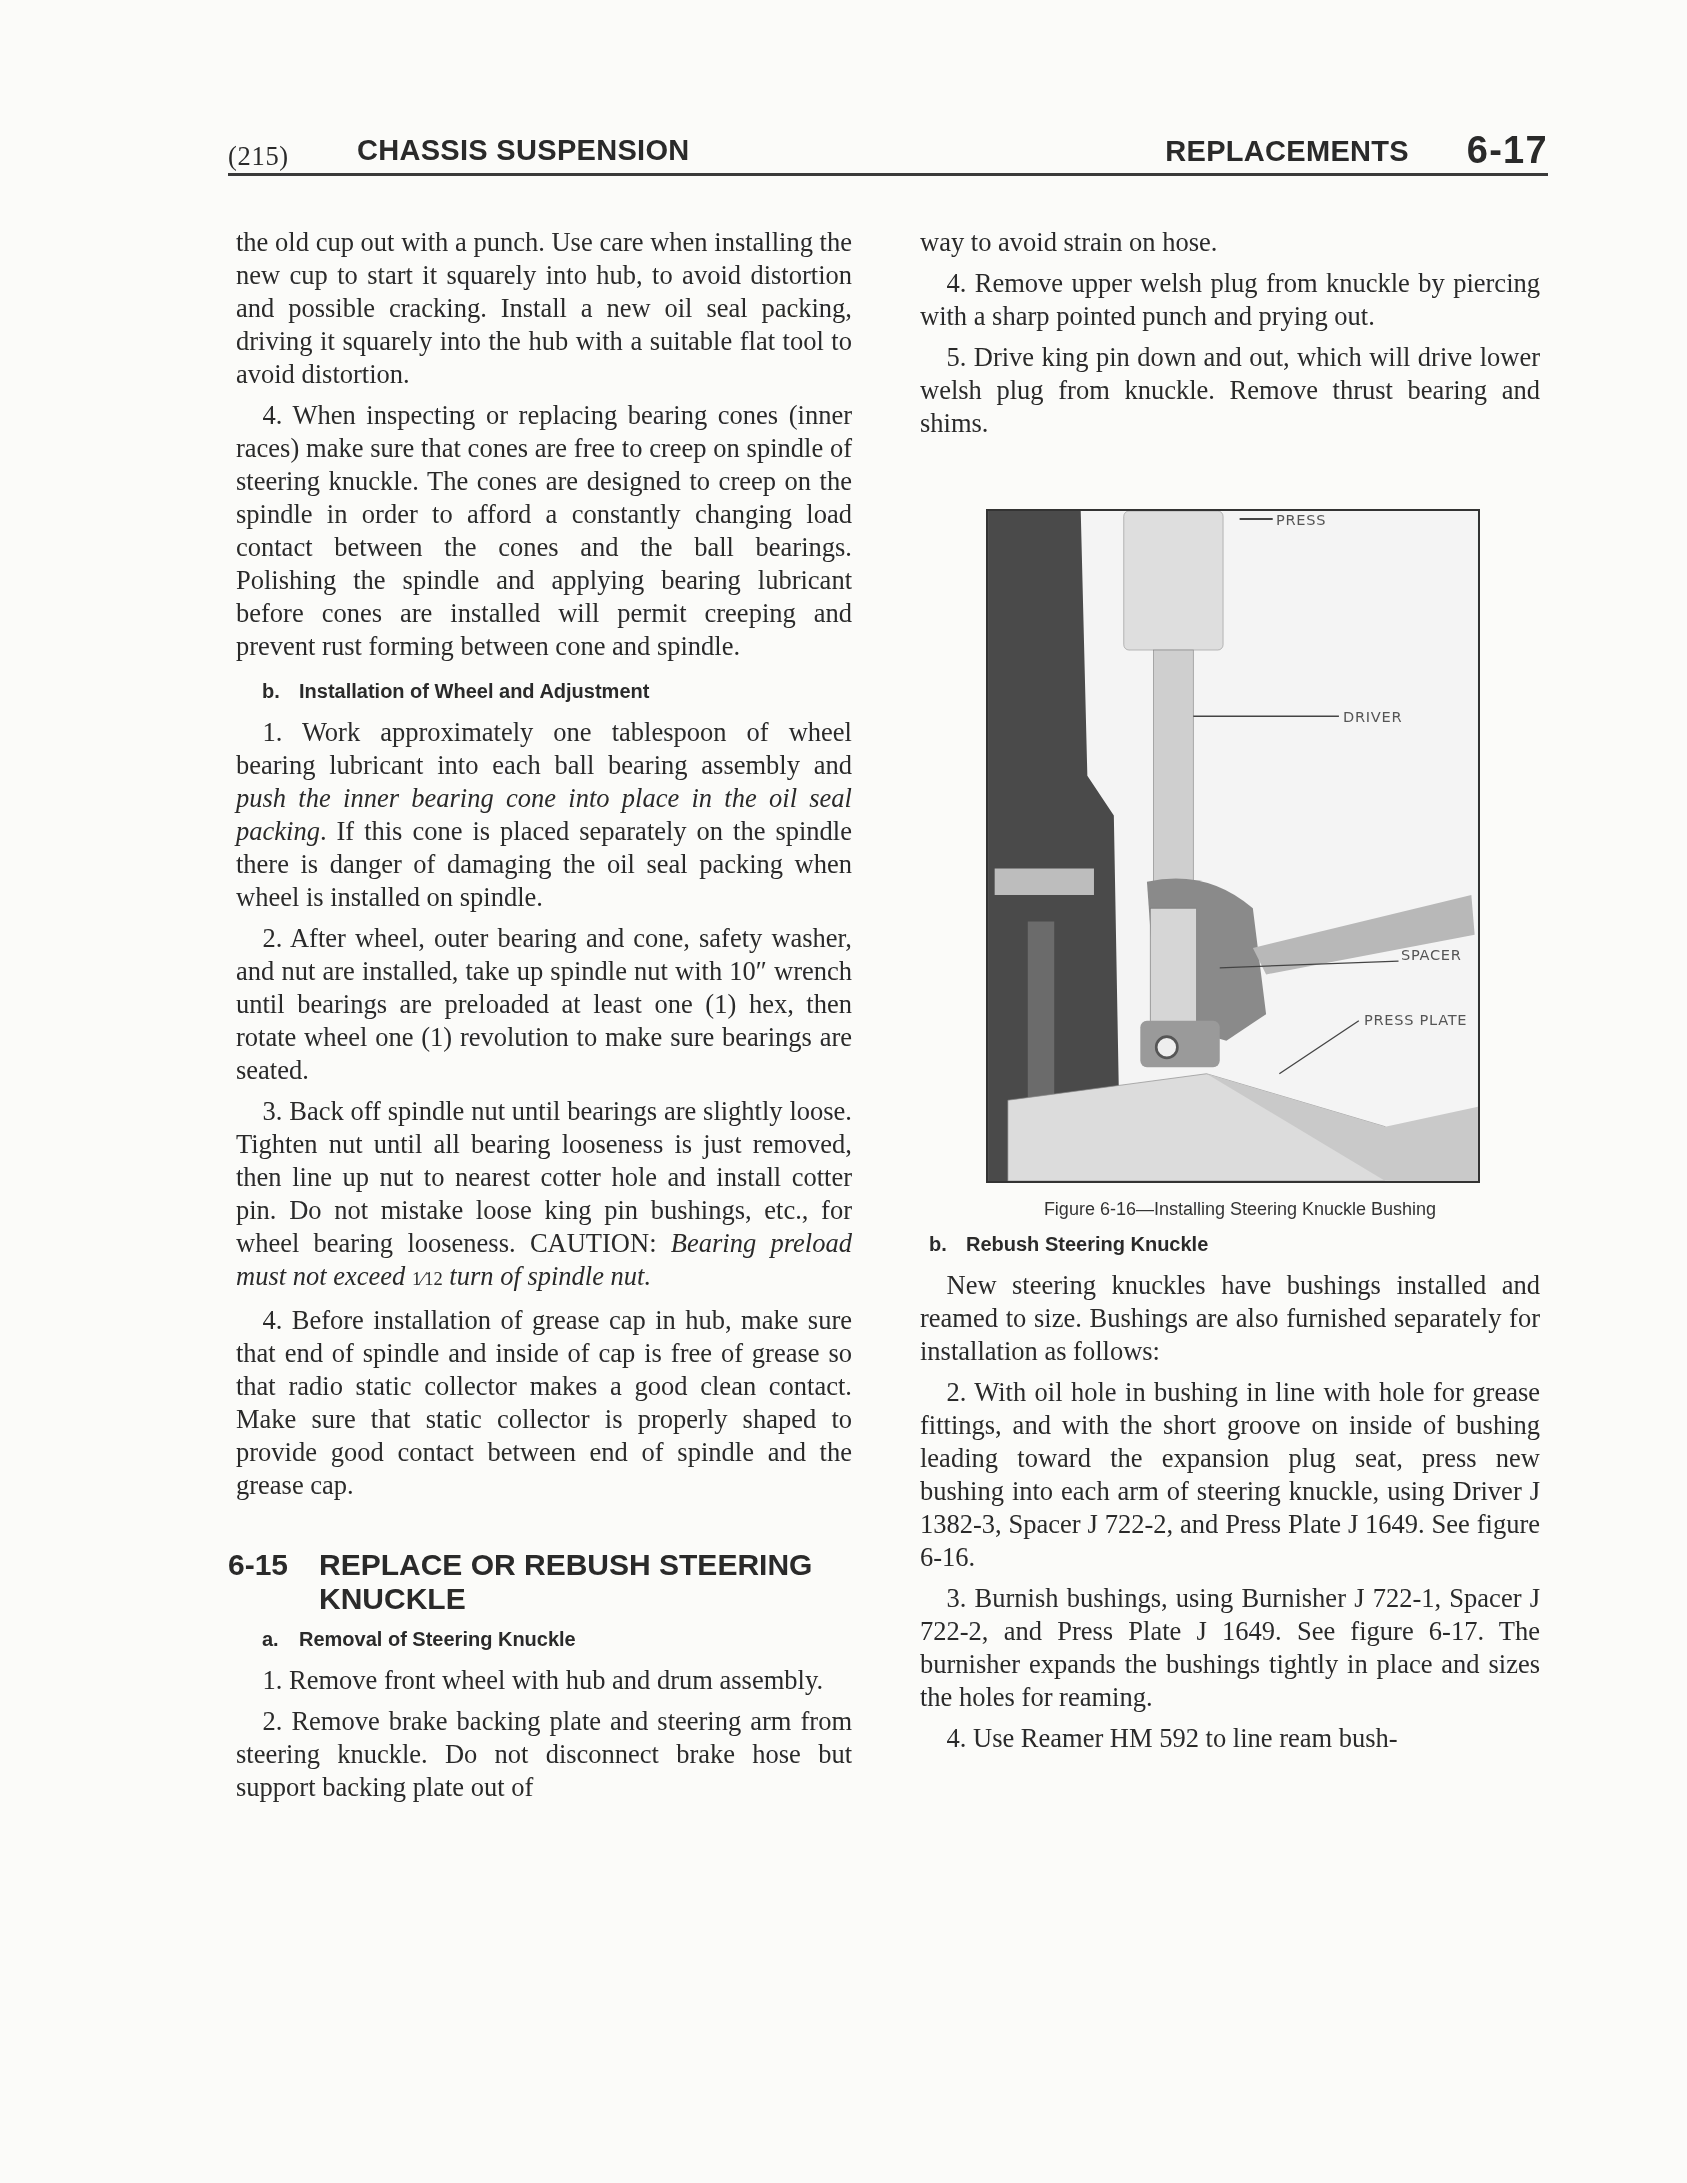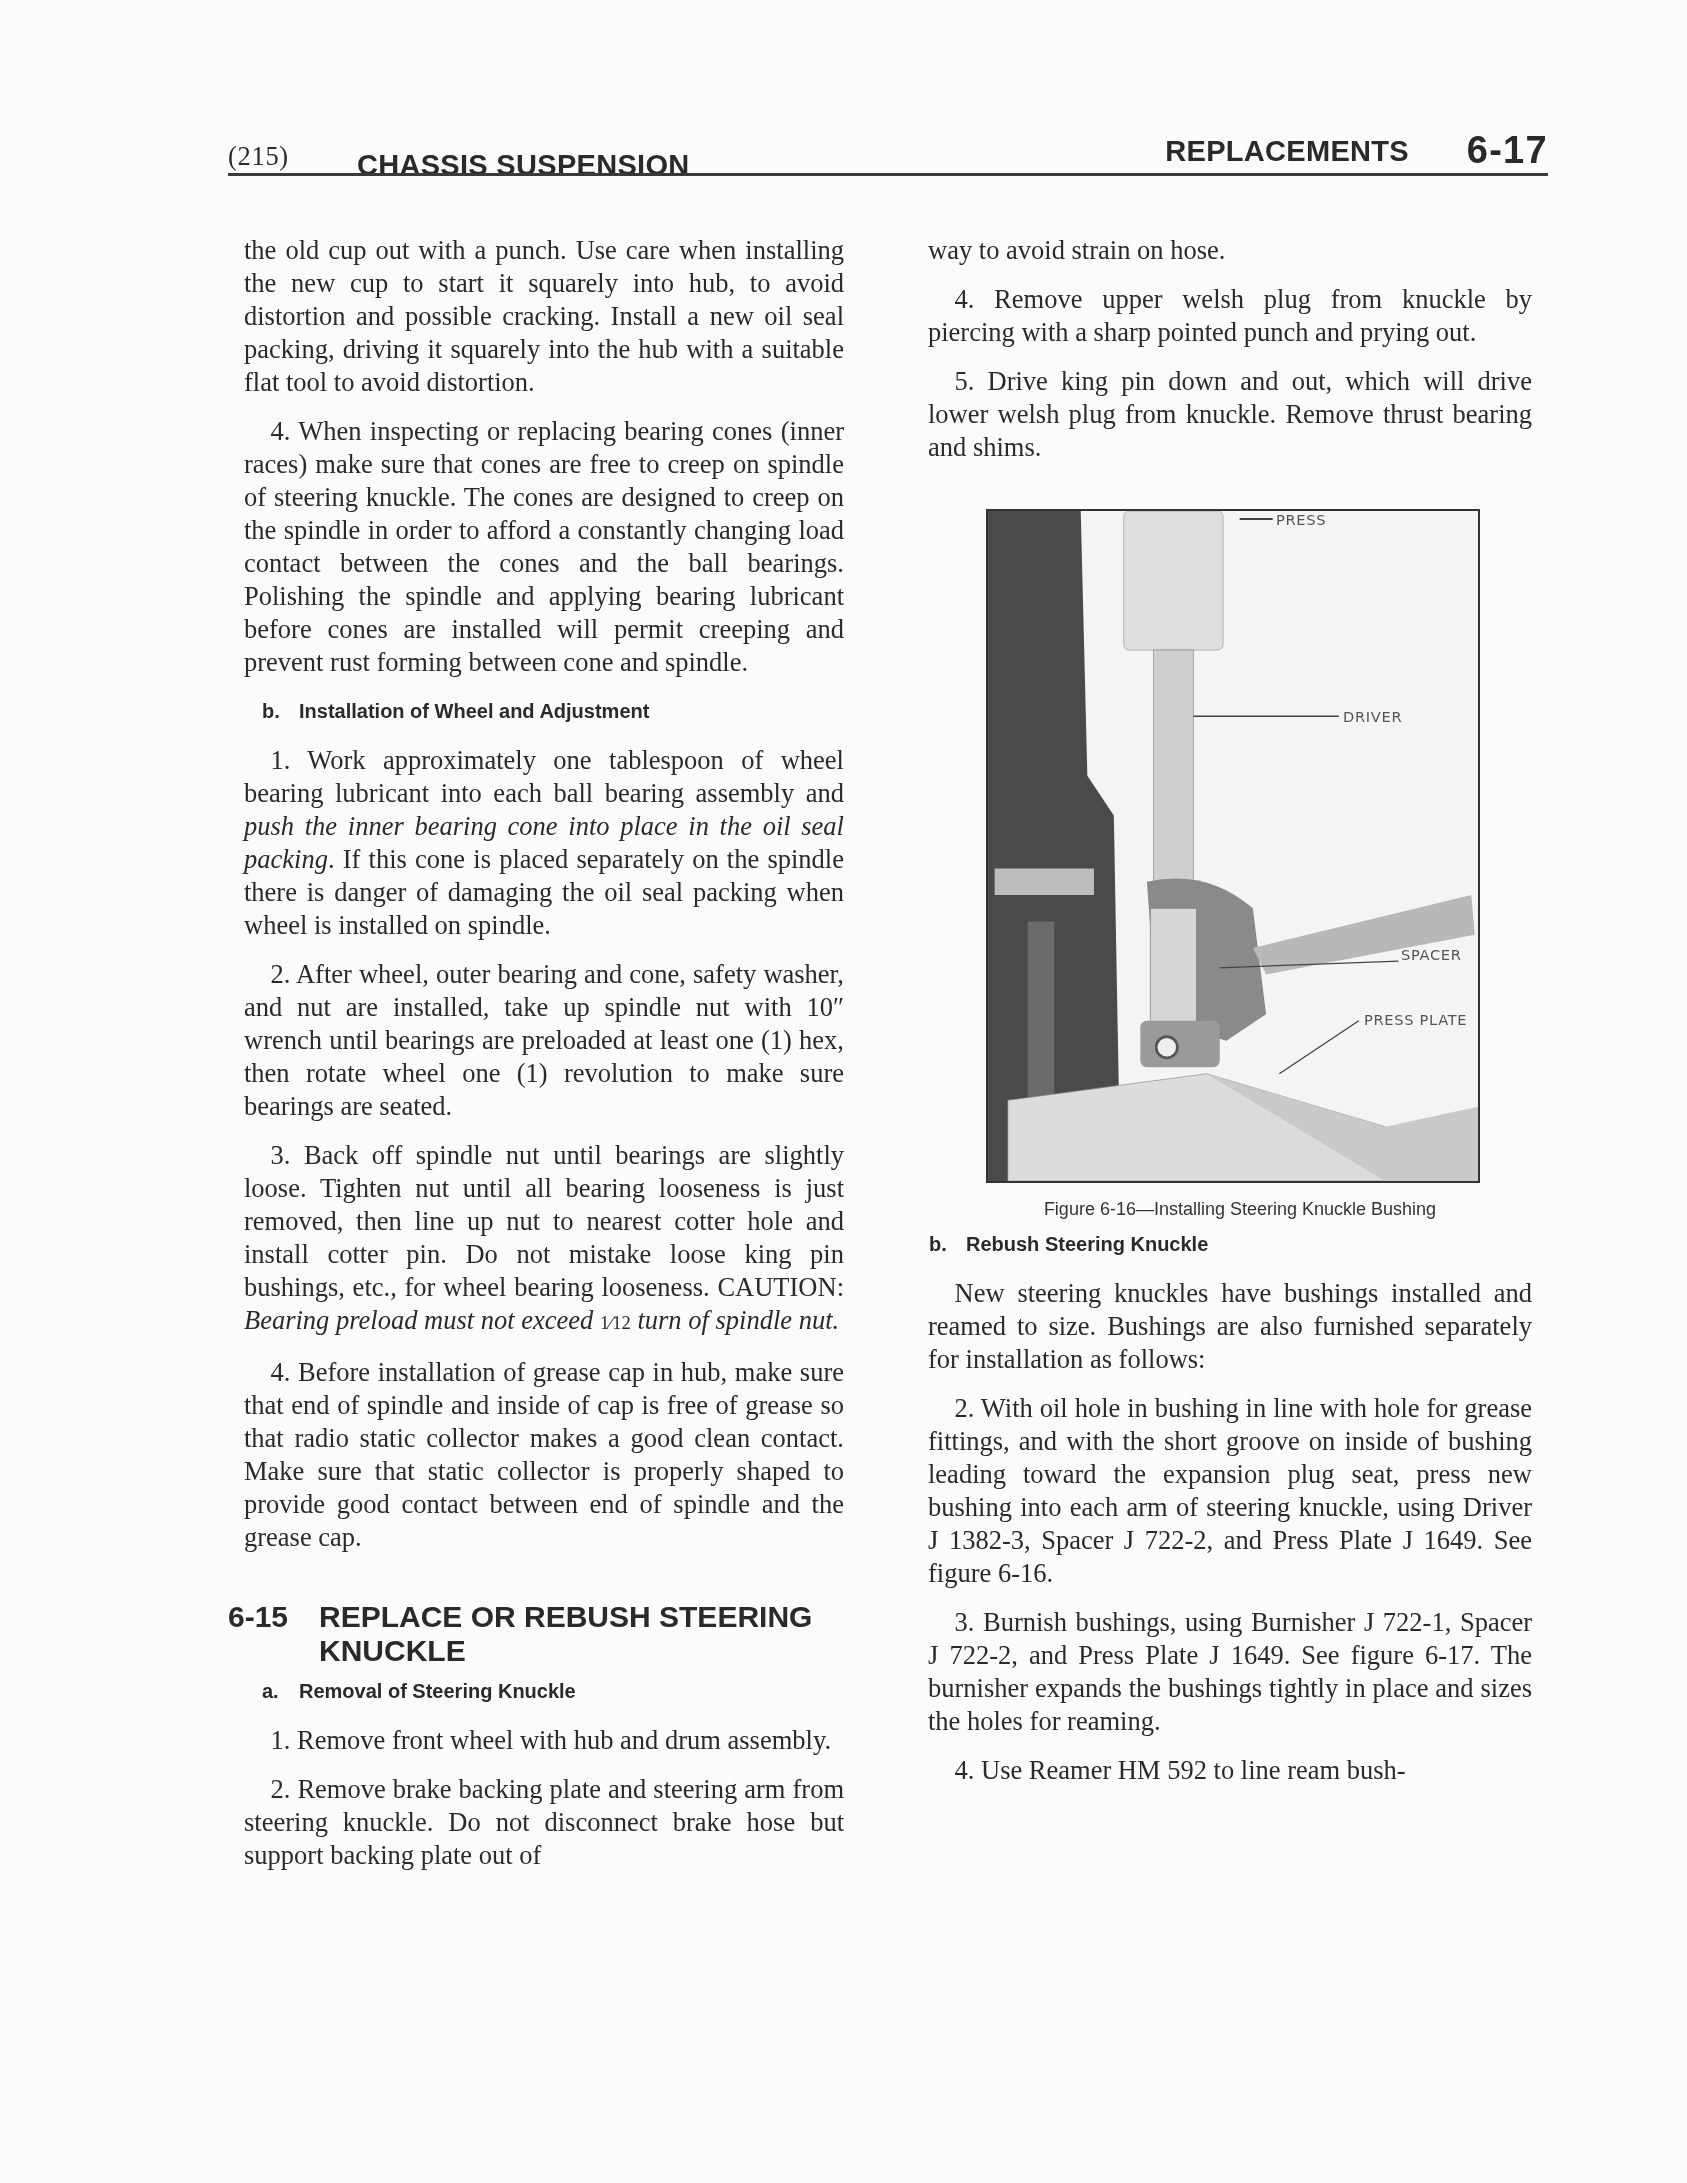--- a/index.html
+++ b/index.html
@@ -3,29 +3,29 @@
 <meta charset="utf-8">
 <style>
   html, body { margin:0; padding:0; }
   body {
     width:1687px; height:2183px; position:relative; overflow:hidden;
     background:#fbfbf9; color:#2a2a2a;
     font-family:"DejaVu Serif", "Liberation Serif", serif;
   }
   .hdr { position:absolute; top:132px; left:228px; width:1320px; height:41px; }
   .hdr .pg { position:absolute; left:0; top:9.3px; font-size:26.5px; letter-spacing:0.7px; font-family:"Liberation Serif", serif; }
-  .hdr .sec { position:absolute; left:129px; top:17px; font-size:29px; font-weight:bold; font-family:"Liberation Sans", sans-serif; letter-spacing:0.3px; }
+  .hdr .sec { position:absolute; left:129px; top:2px; font-size:29px; font-weight:bold; font-family:"Liberation Sans", sans-serif; letter-spacing:0.3px; }
   .hdr .rep { position:absolute; right:139px; top:2.6px; font-size:29px; font-weight:bold; font-family:"Liberation Sans", sans-serif; letter-spacing:0.3px;}
   .hdr .num { position:absolute; right:0; top:-2.6px; font-size:38px; font-weight:bold; font-family:"Liberation Sans", sans-serif; letter-spacing:1.3px;}
   .rule { position:absolute; top:173px; left:228px; width:1320px; height:3.3px; background:#3a3a3a; }
 
   .col { position:absolute; top:218px; font-size:26.5px; line-height:33px; text-align:justify; font-family:"Liberation Serif", serif; }
   .col.left { left:228px; width:632px; }
   .col.right { left:912px; width:636px; }
-  .col p { margin:16px; text-indent:0; }
+  .col p { margin:8px; text-indent:0; }
   .col p.ind { text-indent:26.5px; }
   .col i { font-style:italic; }
   .sub { font-family:"Liberation Sans", sans-serif; font-weight:bold; font-size:20px; line-height:33px; margin:12px 0 0 0; }
   .sub .lbl { display:inline-block; width:37px; margin-left:34px; }
   .sub .cont { padding-left:71px; display:block; }
   .major { font-family:"Liberation Sans", sans-serif; font-weight:bold; font-size:30px; line-height:34px; margin:46px 0 0 0; }
   .major .lbl { display:inline-block; width:91px; }
   .major .cont { display:block; padding-left:91px; }
   .frac { font-size:18.5px; }
 

